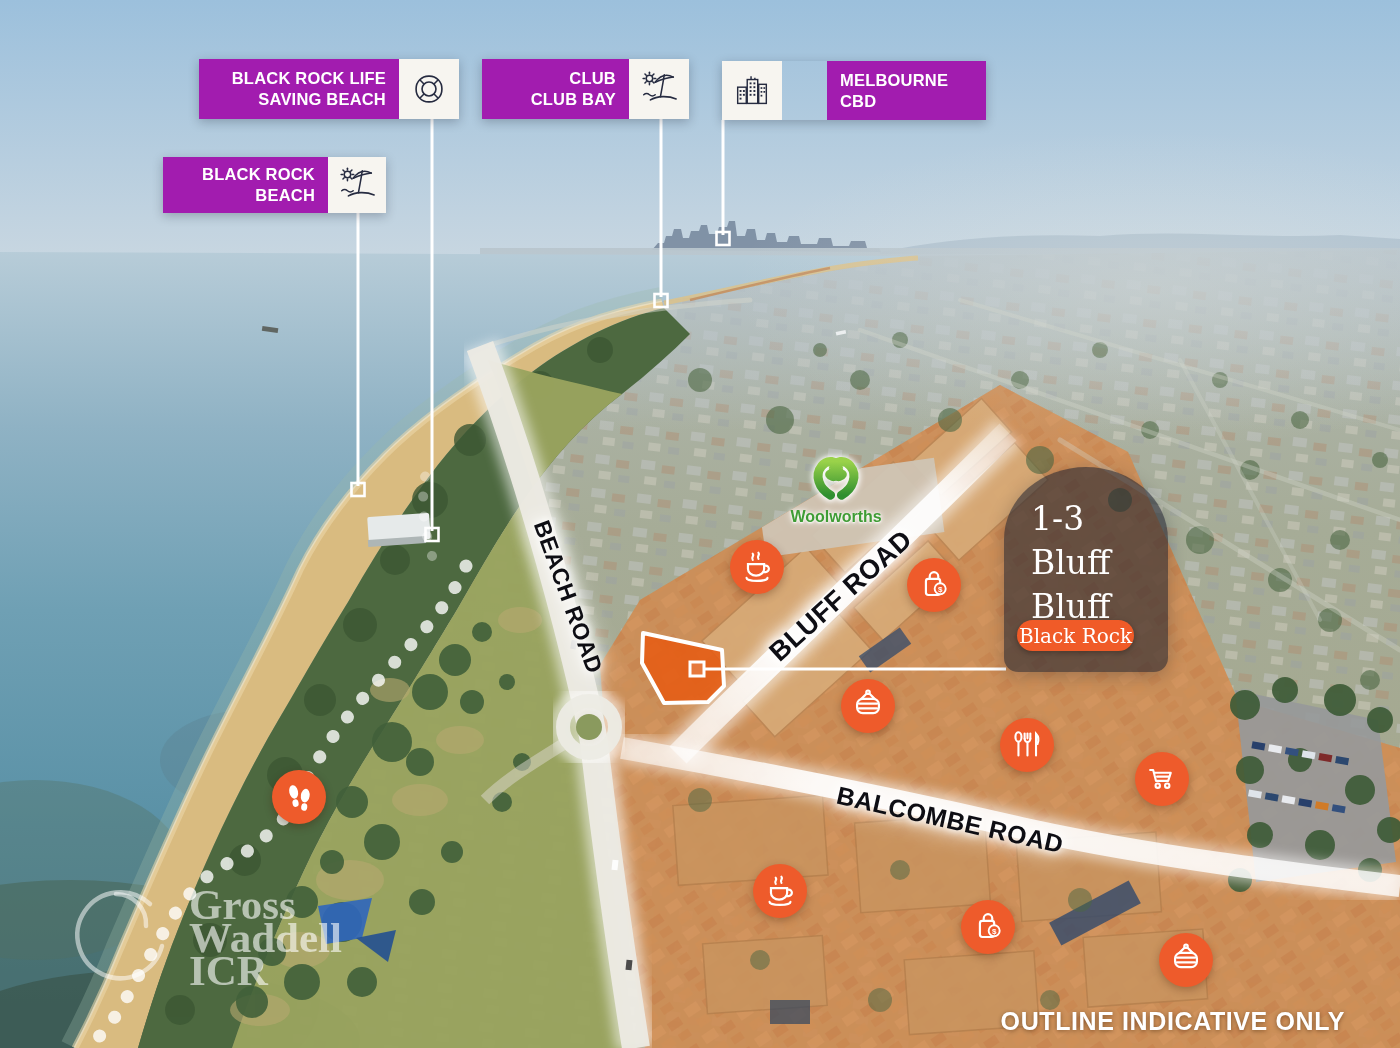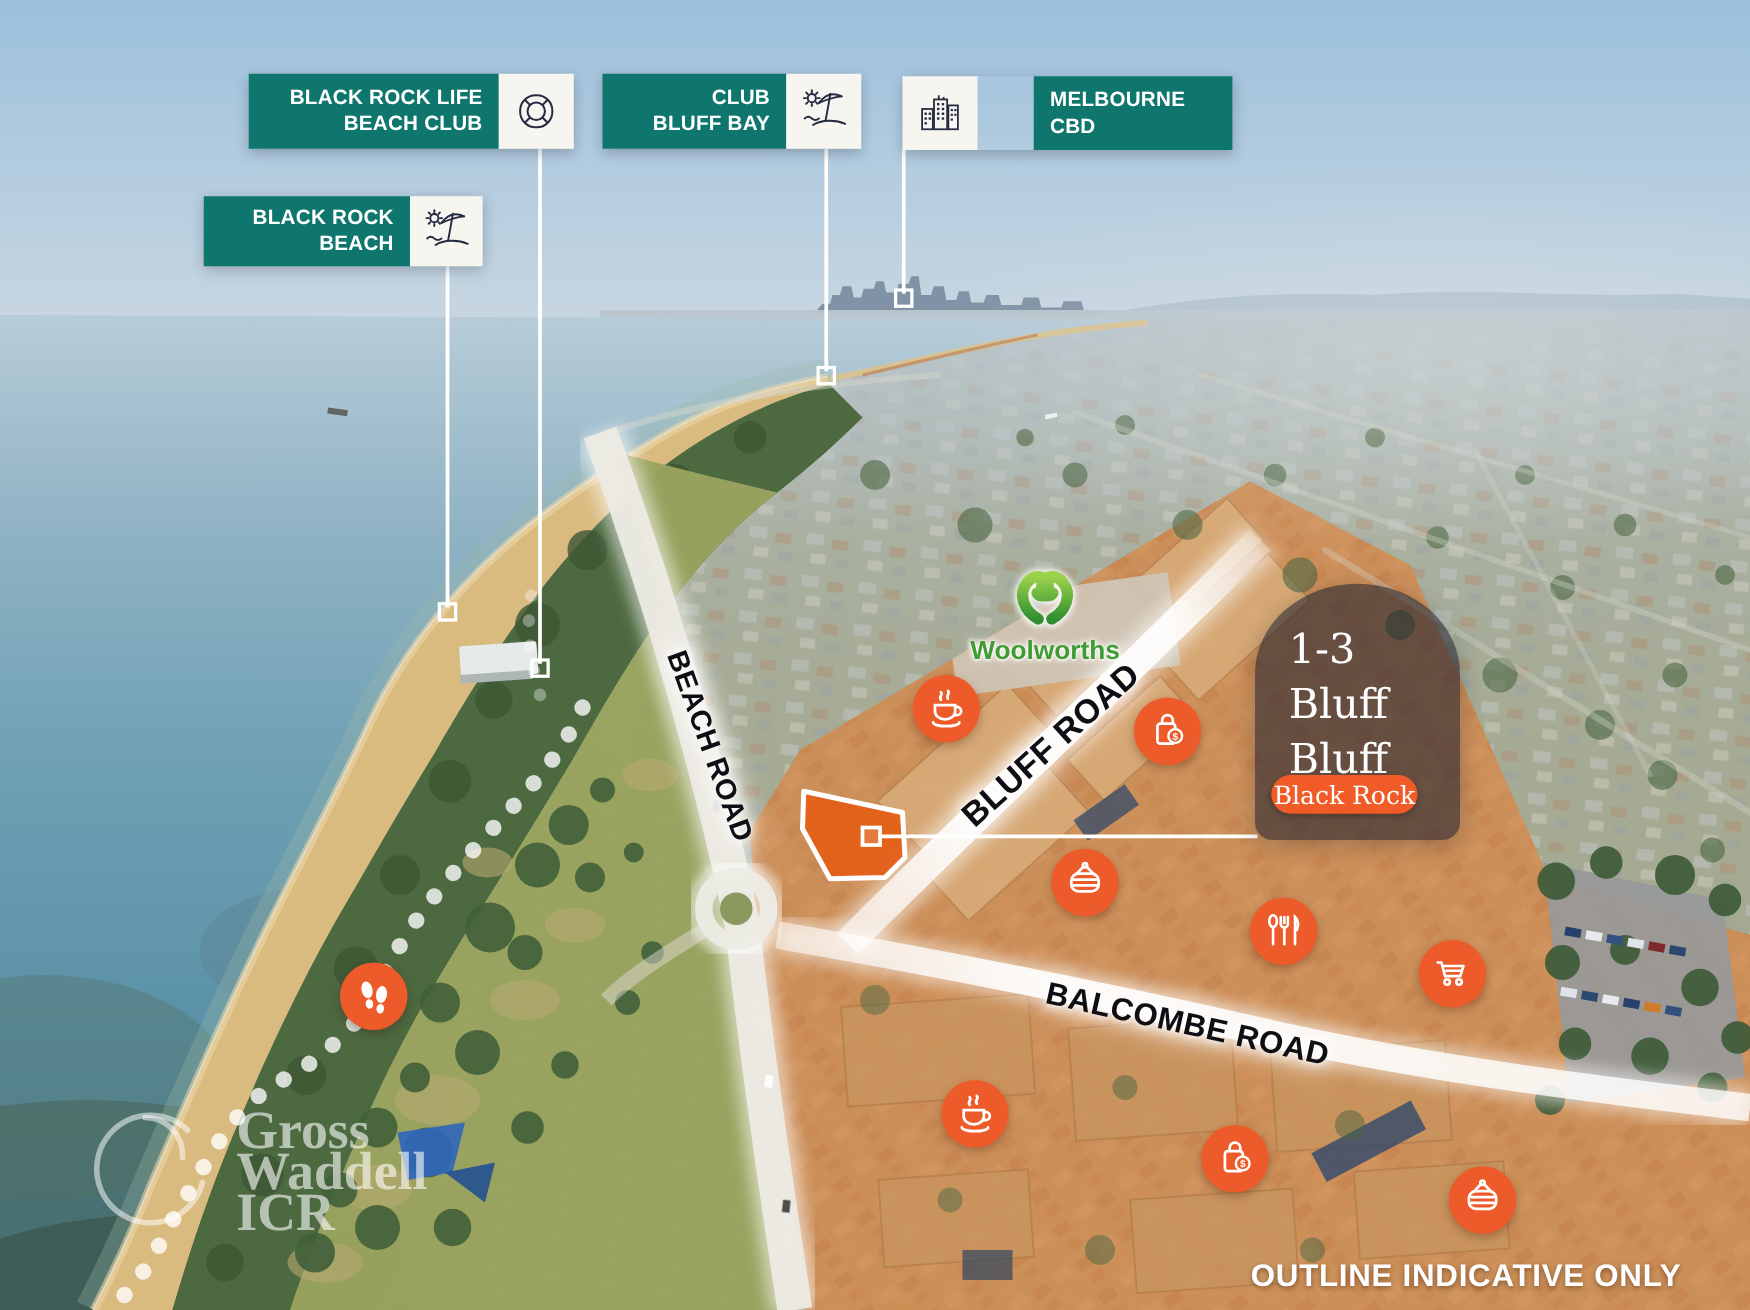--- a/index.html
+++ b/index.html
@@ -4,21 +4,21 @@
 <style>
   html,body{margin:0;padding:0;background:#222;}
   #stage{position:relative;width:1400px;height:1048px;overflow:hidden;
          font-family:"Liberation Sans",sans-serif;}
   #bg,#anno{position:absolute;left:0;top:0;}
   #bg{z-index:0;} #anno{z-index:2;}
   .hud{position:absolute;z-index:3;}
 
   
   .lm{display:flex;box-shadow:0 3px 10px rgba(10,15,30,.25);}
-  .lm .txt{background:#0f766e;color:#fff;display:flex;flex-direction:column;
+  .lm .txt{background:#a21caf;color:#fff;display:flex;flex-direction:column;
            justify-content:center;padding:0 13px;font-weight:700;font-size:16.5px;
            line-height:21px;letter-spacing:.2px;}
   .lm .txt.r{text-align:right;align-items:flex-end;}
   .lm .txt.l{text-align:left;align-items:flex-start;margin-left:45px;}
   .lm .ibox{background:#f7f5f0;display:flex;align-items:center;justify-content:center;}
 
   
   #panel{left:1004px;top:467px;width:164px;height:205px;
          background:rgba(29,33,47,.58);border-radius:82px 82px 14px 14px / 72px 72px 14px 14px;
          box-shadow:0 4px 18px rgba(10,15,30,.25);}
@@ -38,21 +38,21 @@
 
   
   .poi{width:54px;height:54px;border-radius:50%;background:#ee5b2b;
        display:flex;align-items:center;justify-content:center;
        box-shadow:0 3px 8px rgba(60,20,0,.3);transform:translate(-50%,-50%);}
   .poi svg{display:block;}
 
   
   #woolies{left:776px;top:450px;width:120px;text-align:center;}
   #woolies svg{filter:drop-shadow(0 0 3px rgba(255,255,255,.95)) drop-shadow(0 1px 2px rgba(255,255,255,.8));}
-  #woolies .wtxt{margin-top:-2px;color:#3f9c35;font-weight:700;font-size:21px;
+  #woolies .wtxt{margin-top:-2px;color:#3f9c35;font-weight:700;font-size:16px;
        text-shadow:0 0 4px #fff,0 0 8px #fff,0 1px 2px #fff;}
 
   
   #wm-logo{left:50px;top:884px;opacity:.95;}
   #wm-text{left:189px;top:888px;color:rgba(255,255,255,.6);
            font-family:"Liberation Serif",serif;font-size:43px;line-height:33px;font-weight:bold;}
   
   #disc{right:55px;top:1007px;color:#fff;font-weight:700;font-size:25px;
         letter-spacing:.6px;text-shadow:0 1px 4px rgba(40,20,0,.45);}
 </style>
@@ -339,21 +339,21 @@
   </g>
 
   <path d="M643,633 L722,650 L724,686 L708,702 L664,703 L642,663 Z" fill="rgba(230,90,18,.85)" stroke="#ffffff" stroke-width="4" stroke-linejoin="round"></path>
   <line x1="704" y1="669" x2="1006" y2="669" stroke="#ffffff" stroke-width="3"></line>
   <rect x="690" y="662" width="14" height="14" fill="rgba(255,255,255,.15)" stroke="#ffffff" stroke-width="3"></rect>
 </svg>
 
 <div class="hud lm" style="left:199px;top:59px;height:60px;">
   <div class="txt r" style="width:174px;">
     <span>BLACK ROCK LIFE</span>
-    <span>BEACH CLUB</span>
+    <span>SAVING BEACH</span>
   </div>
   <div class="ibox" style="width:60px;">
     <svg width="42" height="42" viewBox="0 0 44 44" fill="none" stroke="#262b40" stroke-width="1.7">
       <rect x="8.5" y="8.5" width="27" height="27" rx="13"></rect>
       <circle cx="22" cy="22" r="7.3"></circle>
       <line x1="12.6" y1="12.6" x2="17" y2="17"></line>
           <line x1="31.4" y1="12.6" x2="27" y2="17"></line>
       <line x1="12.6" y1="31.4" x2="17" y2="27"></line>
           <line x1="31.4" y1="31.4" x2="27" y2="27"></line>
     </svg>
@@ -383,21 +383,21 @@
       <path d="M27.5,7.2 C26.5,14 25,22 23.5,30"></path>
       <path d="M6,28 q3,-2.6 6,0 q3,2.6 6,0"></path>
       <path d="M13,33.5 c7,-4.5 19,-4.5 27,-1"></path>
     </svg>
   </div>
 </div>
 
 <div class="hud lm" style="left:482px;top:59px;height:60px;">
   <div class="txt r" style="width:121px;">
     <span>CLUB</span>
-    <span>BLUFF BAY</span>
+    <span>CLUB BAY</span>
   </div>
   <div class="ibox" style="width:60px;">
     <svg width="42" height="42" viewBox="0 0 44 44" fill="none" stroke="#262b40" stroke-width="1.6" stroke-linecap="round">
       <circle cx="12" cy="11" r="3.4"></circle>
       <g>
             <line x1="12" y1="4.4" x2="12" y2="6.2"></line>
             <line x1="12" y1="15.8" x2="12" y2="17.6"></line>
          <line x1="5.4" y1="11" x2="7.2" y2="11"></line>
             <line x1="16.8" y1="11" x2="18.6" y2="11"></line>
          <line x1="7.3" y1="6.3" x2="8.6" y2="7.6"></line>

